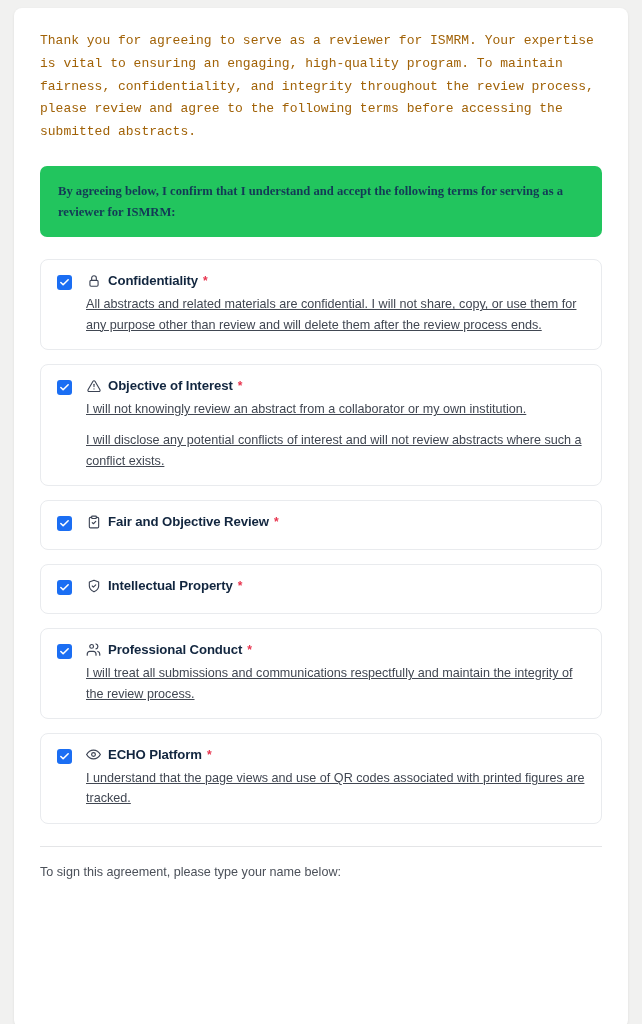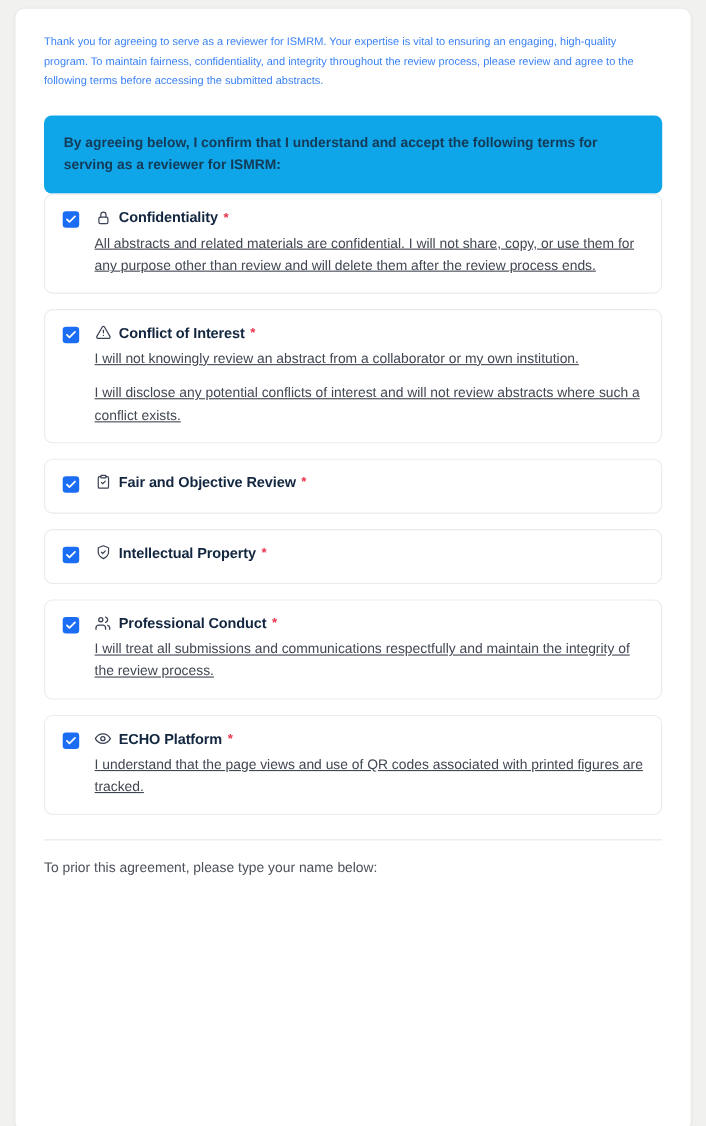--- a/index.html
+++ b/index.html
@@ -39,30 +39,33 @@
     line-height: 1.45;
     letter-spacing: -0.1px;
     margin: 0;
   }
 
   .body-wrap {
     padding: 22px 26px 0 26px;
   }
 
   .intro-text {
-    color: #3b82f6;
-    font-size: 10px;
+    color: #a16207;
+    font-size: 13px;
     line-height: 1.75;
     margin: 0 0 22px 0;
+    font-family: Liberation Mono, monospace;
   }
 
   .callout {
-    background: #0ea5e9;
+    background: #22c55e;
     border-radius: 7px;
     padding: 15px 18px;
+    margin-bottom: 22px;
+    font-family: Liberation Serif, serif;
   }
   .callout-text {
     color: #133a56;
     font-size: 12.6px;
     font-weight: bold;
     line-height: 1.65;
     margin: 0;
   }
 
   .terms-list {
@@ -186,21 +189,21 @@
           </div>
           <div class="term-body">
             <div class="term-head">
               <span class="term-icon">
                 <svg width="14" height="14" viewBox="0 0 24 24" fill="none" stroke="currentColor" stroke-width="1.9" stroke-linecap="round" stroke-linejoin="round">
                   <path d="M10.3 3.9 1.8 18.5A2 2 0 0 0 3.5 21.5h17A2 2 0 0 0 22.2 18.5L13.7 3.9a2 2 0 0 0-3.4 0z"></path>
                   <line x1="12" y1="9" x2="12" y2="13"></line>
                   <line x1="12" y1="17" x2="12.01" y2="17"></line>
                 </svg>
               </span>
-              <span class="term-title">Conflict of Interest</span>
+              <span class="term-title">Objective of Interest</span>
               <span class="req">*</span>
             </div>
             <p class="term-p">I will not knowingly review an abstract from a collaborator or my own institution.</p>
             <p class="term-p">I will disclose any potential conflicts of interest and will not review abstracts where such a conflict exists.</p>
           </div>
         </div>
         <div class="term-card">
           <div class="cb">
             <svg width="11" height="11" viewBox="0 0 24 24" fill="none" stroke="#ffffff" stroke-width="3.4" stroke-linecap="round" stroke-linejoin="round">
               <polyline points="20 6 9 17 4 12"></polyline>
@@ -278,16 +281,16 @@
               <span class="term-title">ECHO Platform</span>
               <span class="req">*</span>
             </div>
             <p class="term-p">I understand that the page views and use of QR codes associated with printed figures are tracked.</p>
           </div>
         </div>
       </div>
 
     <hr class="divider">
 
-    <p class="sign-hint">To prior this agreement, please type your name below:</p>
+    <p class="sign-hint">To sign this agreement, please type your name below:</p>
 
   </div>
 </div>
 
 </body></html>

